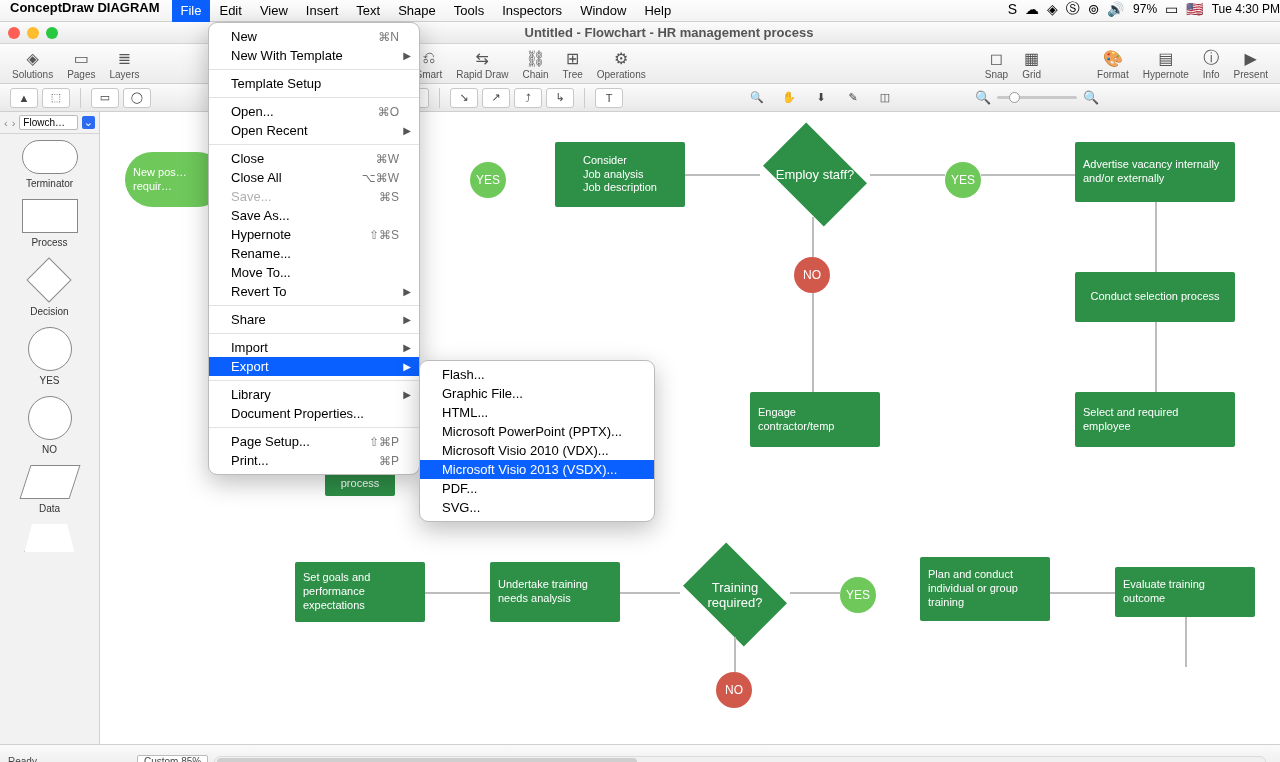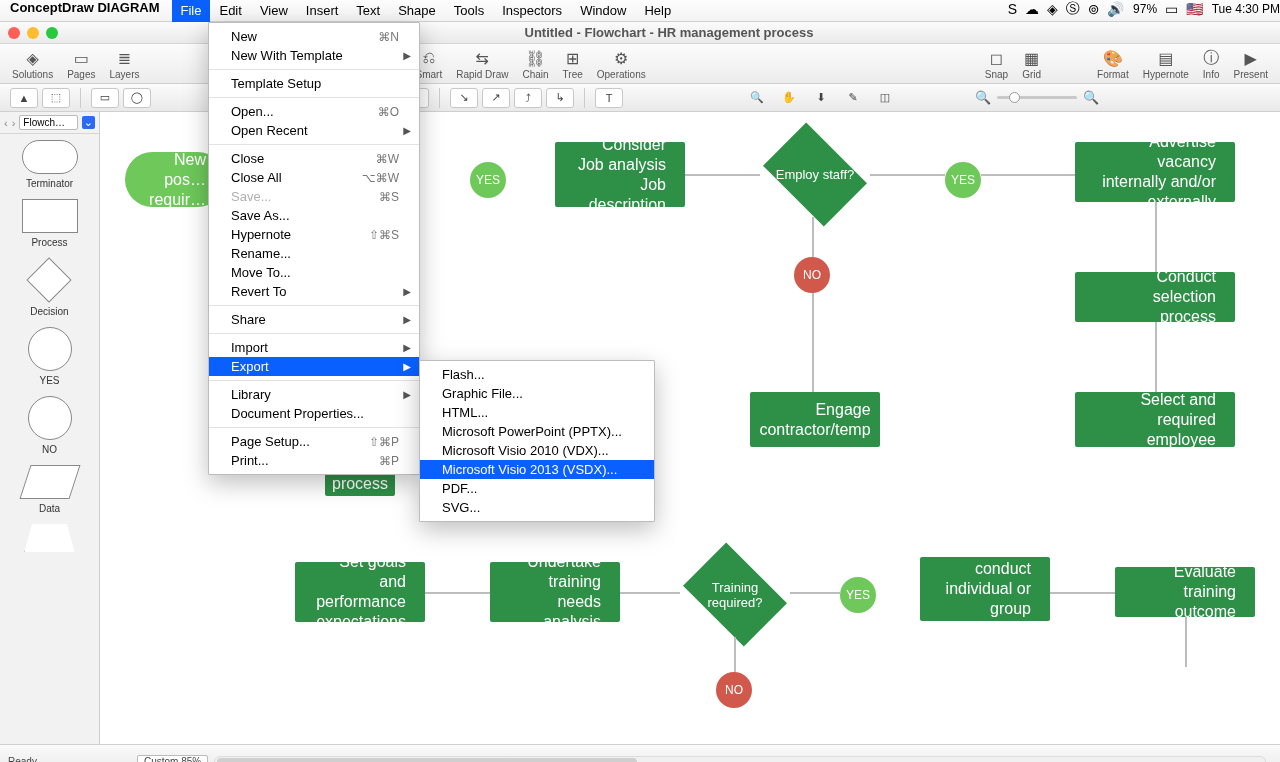--- a/index.html
+++ b/index.html
@@ -47,32 +47,32 @@
 .stencil-shape.circle{width:44px;height:44px;border-radius:50%}
 .stencil-shape.para{transform:skewX(-18deg);width:50px}
 .stencil-shape.trap{width:50px;height:28px;clip-path:polygon(15% 0,85% 0,100% 100%,0 100%);border:none;background:#fff;outline:1px solid #888}
 .stencil-label{font-size:10px;color:#333;margin-top:4px}
 
 
 .canvas-wrap{flex:1;position:relative;background:#fff;overflow:hidden}
 .canvas{position:absolute;inset:0;background:#fff}
 
 
-.node{position:absolute;display:flex;align-items:center;justify-content:center;text-align:right;color:#fff;font-size:16px;line-height:1.25;padding:4px 19px}
+.node{position:absolute;display:flex;align-items:center;justify-content:center;text-align:left;color:#fff;font-size:11px;line-height:1.25;padding:4px 8px}
 .node.proc{background:#2e8f47;border-radius:2px}
 .node.start{background:#6ec85a;border-radius:999px}
 .yes{position:absolute;width:36px;height:36px;border-radius:50%;background:#6ec85a;color:#fff;display:flex;align-items:center;justify-content:center;font-size:12px}
 .no{position:absolute;width:36px;height:36px;border-radius:50%;background:#d1594c;color:#fff;display:flex;align-items:center;justify-content:center;font-size:12px}
 .diamond-node{position:absolute;display:flex;align-items:center;justify-content:center}
 .diamond-node .dshape{position:absolute;inset:0;background:#2e8f47;transform:rotate(45deg)}
 .diamond-node .dtxt{position:relative;color:#fff;font-size:13px;text-align:center;padding:0 8px}
 .arrow-line{position:absolute;background:#bdbdbd}
 
 
-.menu{position:absolute;background:#fff;border:1px solid #bcbcbc;border-radius:1px;box-shadow:0 8px 24px rgba(0,0,0,.25);padding:4px 0;font-size:13px;z-index:100}
+.menu{position:absolute;background:#fff;border:1px solid #bcbcbc;border-radius:9px;box-shadow:0 8px 24px rgba(0,0,0,.25);padding:4px 0;font-size:13px;z-index:100}
 .menu .row{display:flex;align-items:center;height:19px;padding:0 20px 0 22px;white-space:nowrap;position:relative}
 .menu .row.disabled{color:#b0b0b0}
 .menu .row .sc{margin-left:auto;padding-left:30px;color:#777;font-size:12px}
 .menu .row .sub{position:absolute;right:8px;font-size:10px;color:#555}
 .menu .sep{height:1px;background:#e2e2e2;margin:4px 0}
 .menu .row.hl{background:#0a60ff;color:#fff}
 .menu .row.hl .sub{color:#fff}
 
 
 .footer{height:34px;background:linear-gradient(#fafafa,#e8e8e8);border-top:1px solid #cfcfcf;display:flex;align-items:center;font-size:10px;padding:0 8px;color:#444}

